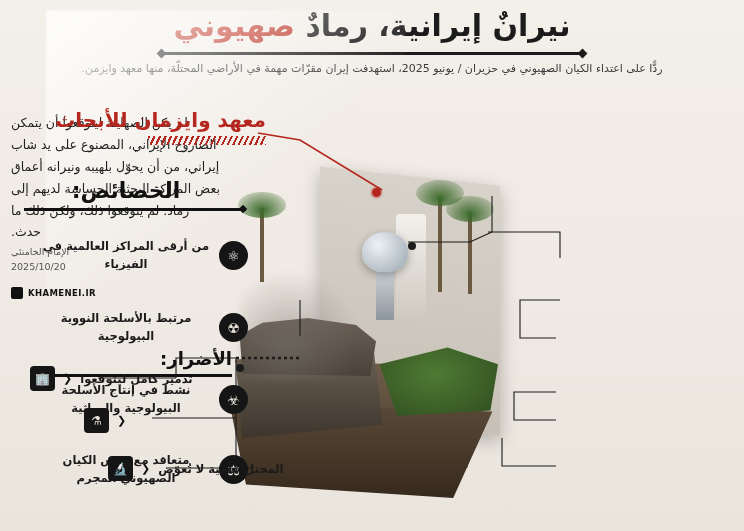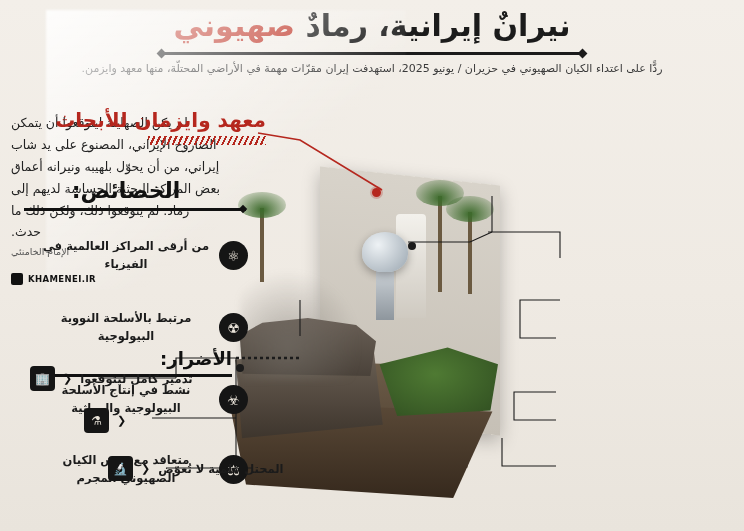--- a/index.html
+++ b/index.html
@@ -235,20 +235,21 @@
     <path d="M236,418 L152,418" stroke="#1b1b1b" stroke-width="1.1" fill="none"></path>
     <path d="M252,468 L166,468" stroke="#1b1b1b" stroke-width="1.1" fill="none"></path>
     <path d="M236,358 L236,470" stroke="#1b1b1b" stroke-width="1.1" fill="none"></path>
     <path d="M300,336 L300,300" stroke="#1b1b1b" stroke-width="1.1" fill="none"></path>
   </svg>
 
   <div class="quote">
     <p>لم يكن الصهاينة ليتوقعوا أن يتمكن الصاروخ الإيراني، المصنوع على يد شاب إيراني، من أن يحوّل بلهيبه ونيرانه أعماق بعض المراكز البحثية الحساسة لديهم إلى رماد. لم يتوقعوا ذلك، ولكن ذلك ما حدث.</p>
     <div class="sig">
       <div>الإمام الخامنئي</div>
+      <div>2025/10/20</div>
     </div>
     <div class="khamenei">
       <span>KHAMENEI.IR</span>
       <span class="dot"></span>
     </div>
   </div>
 
   <div class="inst-label">
     <span class="txt">معهد وايزمان للأبحاث</span>
     <div class="inst-hatch"></div>

